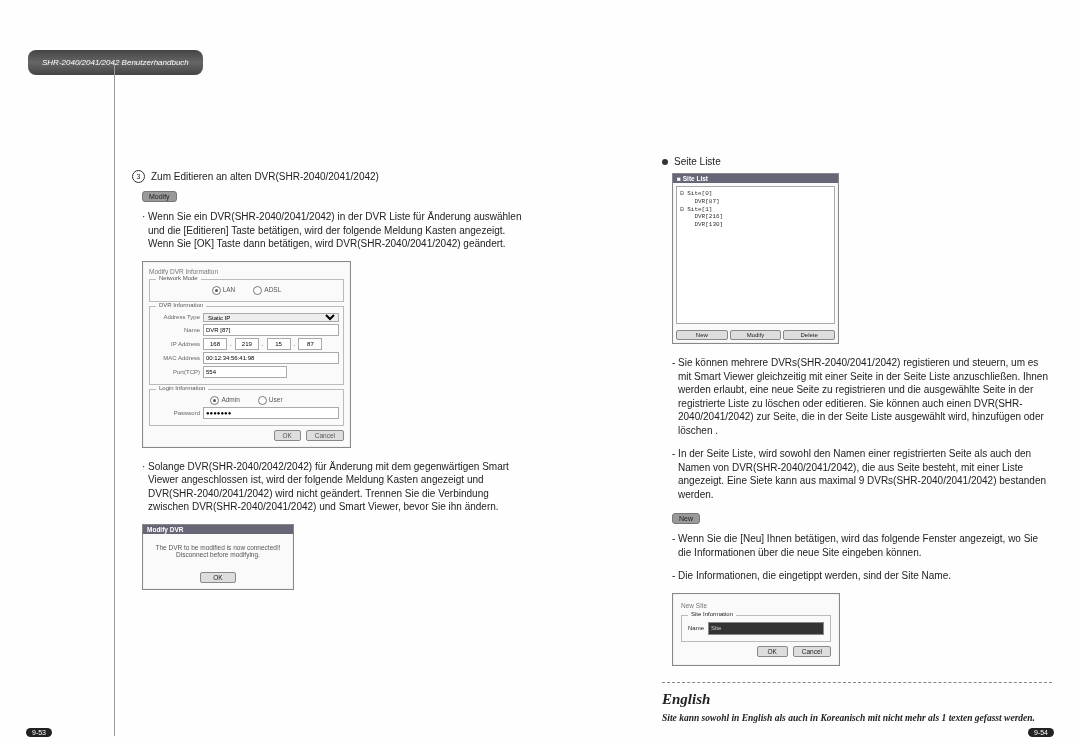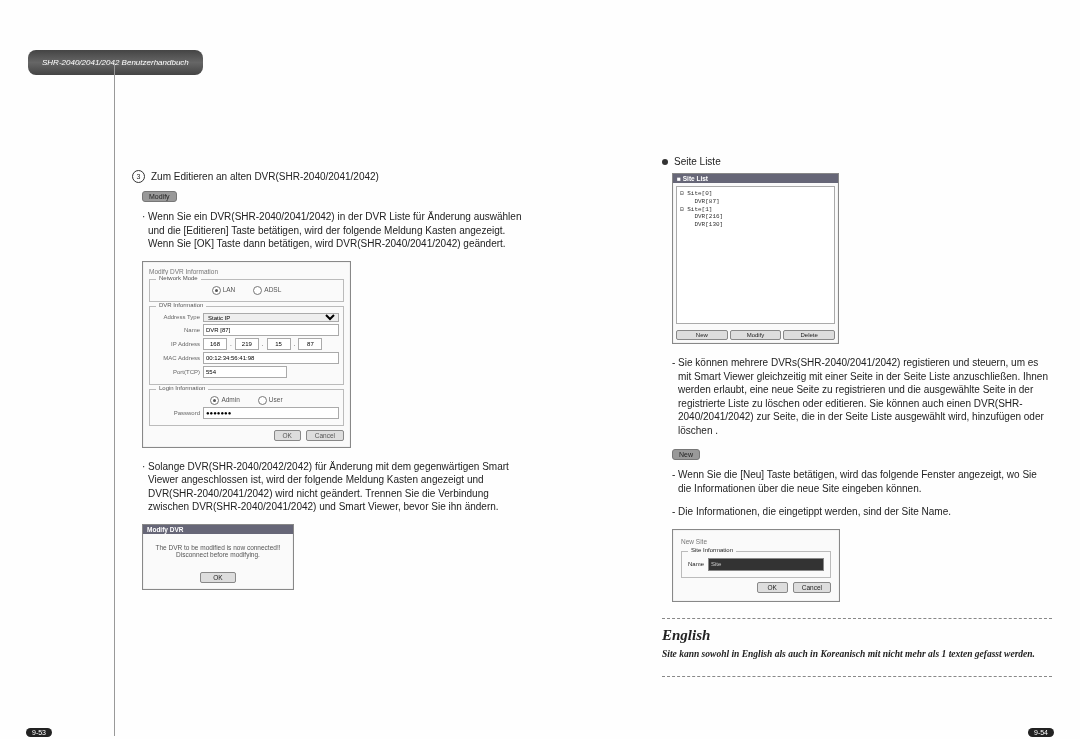--- a/index.html
+++ b/index.html
@@ -291,24 +291,25 @@
     DVR[216]
     DVR[130]</div>
     <div class="bs">
       <span class="b">New</span>
       <span class="b">Modify</span>
       <span class="b">Delete</span>
     </div>
   </div>
 
   <div class="para">- Sie können mehrere DVRs(SHR-2040/2041/2042) registieren und steuern, um es mit Smart Viewer gleichzeitig mit einer Seite in der Seite Liste anzuschließen. Ihnen werden erlaubt, eine neue Seite zu registrieren und die ausgewählte Seite in der registrierte Liste zu löschen oder editieren. Sie können auch einen DVR(SHR-2040/2041/2042) zur Seite, die in der Seite Liste ausgewählt wird, hinzufügen oder löschen .</div>
+  <div class="para">- In der Seite Liste, wird sowohl den Namen einer registrierten Seite als auch den Namen von DVR(SHR-2040/2041/2042), die aus Seite besteht, mit einer Liste angezeigt. Eine Siete kann aus maximal 9 DVRs(SHR-2040/2041/2042) bestanden werden.</div>
 
   <span class="btn-pill">New</span>
 
-  <div class="para">- Wenn Sie die [Neu] Taste betätigen, wird das folgende Fenster angezeigt, wo Sie die Informationen über die neue Site eingeben können.</div>
+  <div class="para">- Wenn Sie die [Neu] Ihnen betätigen, wird das folgende Fenster angezeigt, wo Sie die Informationen über die neue Site eingeben können.</div>
   <div class="para">- Die Informationen, die eingetippt werden, sind der Site Name.</div>
 
   
   <div class="figure-box fig-newsite">
     <div class="t">New Site</div>
     <div class="grp">
       <span class="grp-t">Site Information</span>
       <div class="row">
         <span class="lbl">Name</span>
         <input type="text" value="Site" style="">

